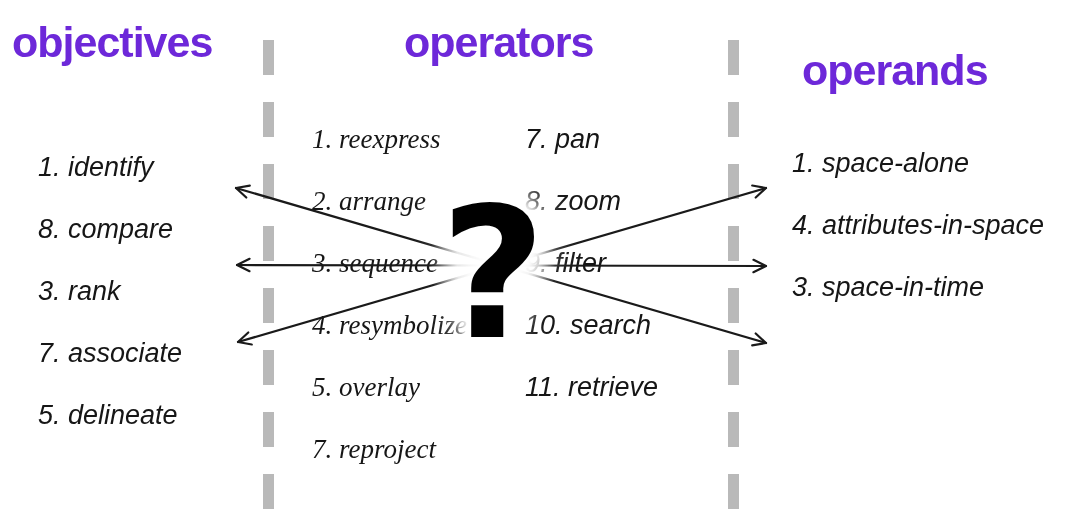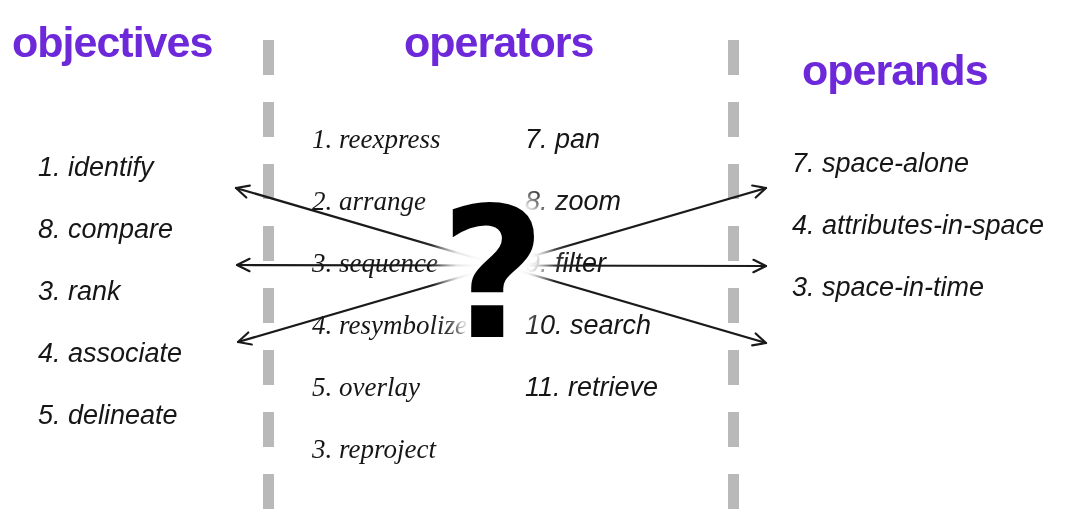--- a/index.html
+++ b/index.html
@@ -117,43 +117,43 @@
   <div class="dash-line dash-right"></div>
 
   <div class="heading heading-objectives">objectives</div>
   <div class="heading heading-operators">operators</div>
   <div class="heading heading-operands">operands</div>
 
   <ul class="list list-objectives">
     <li>1. identify</li>
     <li>8. compare</li>
     <li>3. rank</li>
-    <li>4. associate</li>
+    <li>7. associate</li>
     <li>5. delineate</li>
   </ul>
 
   <ul class="list list-op-left">
     <li>1. reexpress</li>
     <li>2. arrange</li>
     <li>3. sequence</li>
     <li>4. resymbolize</li>
     <li>5. overlay</li>
-    <li>3. reproject</li>
+    <li>7. reproject</li>
   </ul>
 
   <ul class="list list-op-right">
     <li>7. pan</li>
     <li>8. zoom</li>
     <li>9. filter</li>
     <li>10. search</li>
     <li>11. retrieve</li>
   </ul>
 
   <ul class="list list-operands">
-    <li>7. space-alone</li>
+    <li>1. space-alone</li>
     <li>4. attributes-in-space</li>
     <li>3. space-in-time</li>
   </ul>
 
   <svg class="arrow-layer" viewBox="0 0 1086 530" width="1086" height="530" xmlns="http://www.w3.org/2000/svg">
       <line x1="236" y1="188" x2="766" y2="343"></line>
       <path d="M246.3,197.5 L236,188 L249.8,185.6"></path>
       <path d="M755.7,333.5 L766,343 L752.2,345.4"></path>
       <line x1="237" y1="265" x2="766" y2="266"></line>
       <path d="M249.5,271.2 L237,265 L249.6,258.8"></path>

